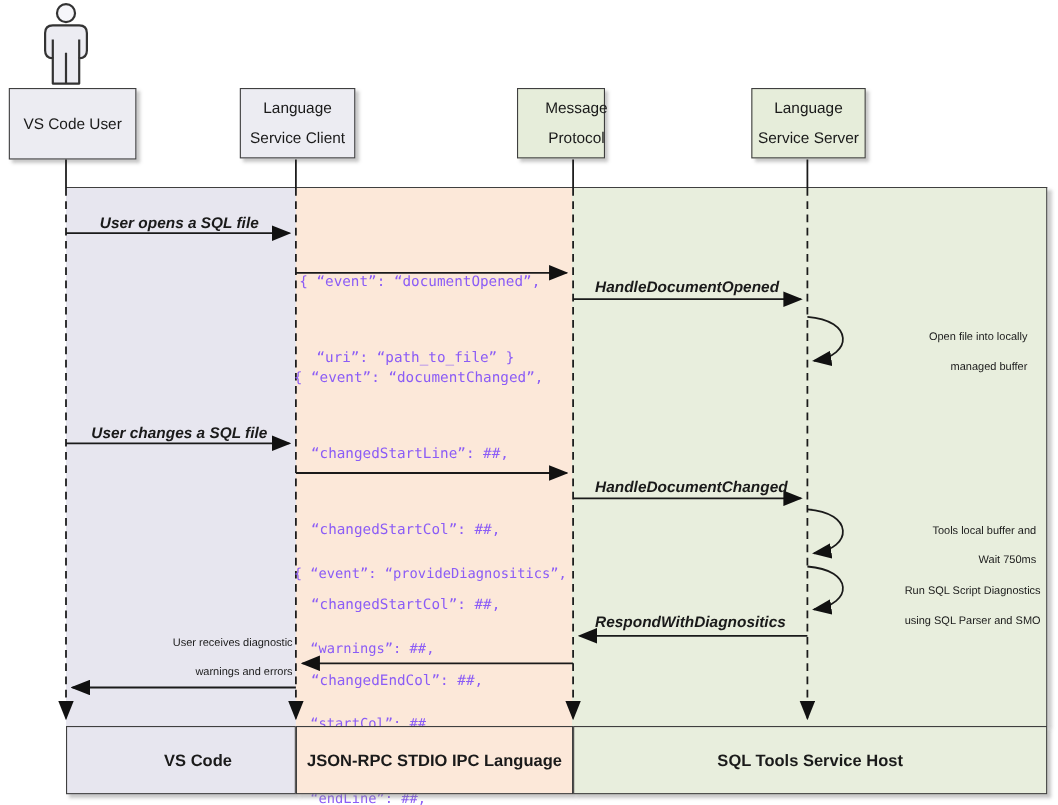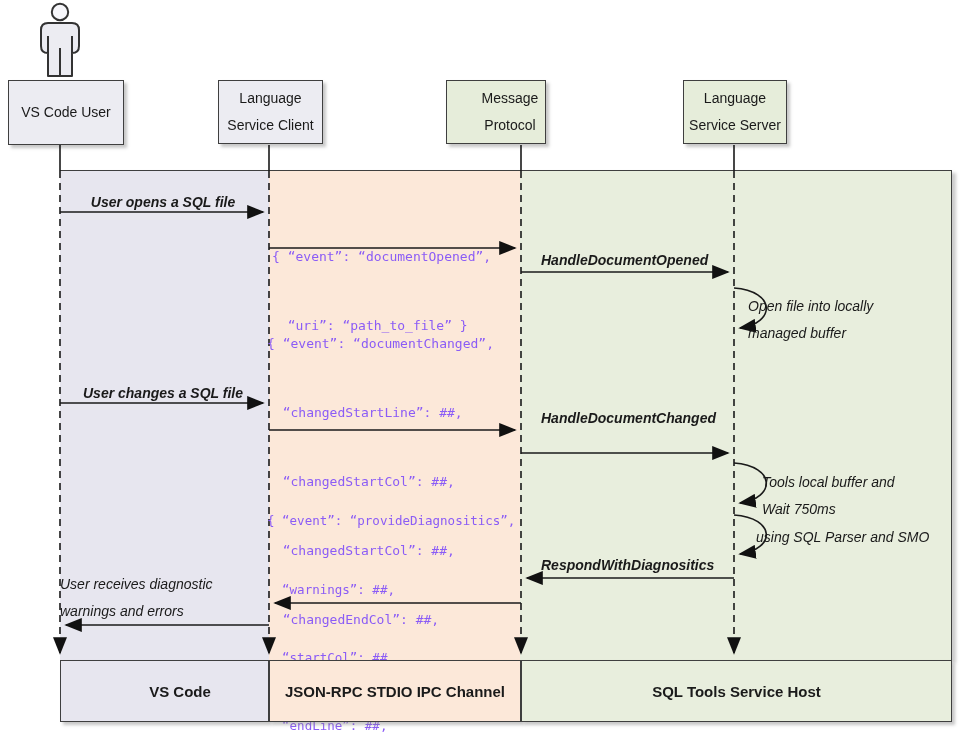--- a/index.html
+++ b/index.html
@@ -17,21 +17,21 @@
   .hbox.green{background:var(--box-green);}
   .laneband{position:absolute;left:60px;top:170px;width:892px;height:490px;display:flex;
             border-top:1.6px solid var(--border);border-right:1.6px solid var(--border);
             box-shadow:4px 3px 3px rgba(130,130,130,.4);box-sizing:border-box;}
   .lane{height:100%;}
   .fbox{position:absolute;top:660px;height:62px;border:1.6px solid var(--border);
         display:flex;align-items:center;justify-content:center;font-size:15px;font-weight:bold;
         box-shadow:3px 3px 3px rgba(130,130,130,.45);box-sizing:border-box;}
   .msg{position:absolute;font-style:italic;font-size:14px;white-space:nowrap;font-weight:bold;}
   .msg.center{text-align:center;white-space:normal;}
-  .loop-note{position:absolute;font-style:italic;font-size:14px;text-align:left;line-height:27px;}
+  .loop-note{position:absolute;font-size:10px;text-align:right;line-height:27px;}
   .jsonblock{position:absolute;font-family:"DejaVu Sans Mono","Liberation Mono",monospace;
              font-size:13px;line-height:23px;white-space:pre;color:#8b5cf6;}
   .jsonblock.small{font-size:12.5px;line-height:22.7px;}
   svg.overlay{position:absolute;left:0;top:0;pointer-events:none;}
 </style>
 </head>
 <body>
 
 <div class="stage">
 
@@ -47,21 +47,21 @@
     <div class="lane" style="width:431px;background:var(--green);"></div>
   </div>
 
   <div class="hbox grey" style="left:8px;top:80px;width:116px;height:65px;">
     <div>VS Code User</div>
   </div>
   <div class="hbox grey" style="left:218px;top:80px;width:105px;height:64px;">
     <div>Language</div>
     <div>Service Client</div>
   </div>
-  <div class="hbox green" style="left:446px;top:80px;width:100px;height:64px;padding-left:28px;">
+  <div class="hbox green" style="left:470px;top:80px;width:80px;height:64px;padding-left:28px;">
     <div>Message</div>
     <div>Protocol</div>
   </div>
   <div class="hbox green" style="left:683px;top:80px;width:104px;height:64px;">
     <div>Language</div>
     <div>Service Server</div>
   </div>
 
   <svg class="overlay" width="962" height="732" viewBox="0 0 962 732">
     <defs>
@@ -95,36 +95,37 @@
 
       <path d="M734 288 C776 291 776 323 740 328" marker-end="url(#arr)"></path>
       <path d="M734 463 C776 466 776 498 740 503" marker-end="url(#arr)"></path>
       <path d="M734 515 C776 518 776 549 740 554" marker-end="url(#arr)"></path>
     </g>
   </svg>
 
   <div class="msg center" style="left:60px;top:194px;width:206px;">User opens a SQL file</div>
   <div class="msg" style="left:541px;top:252px;">HandleDocumentOpened</div>
   <div class="msg center" style="left:60px;top:385px;width:206px;">User changes a SQL file</div>
-  <div class="msg" style="left:541px;top:410px;">HandleDocumentChanged</div>
+  <div class="msg" style="left:541px;top:434px;">HandleDocumentChanged</div>
   <div class="msg" style="left:541px;top:557px;">RespondWithDiagnositics</div>
   <div class="loop-note" style="left:60px;top:571px;width:206px;">
     <div>User receives diagnostic</div>
     <div>warnings and errors</div>
   </div>
 
   <div class="loop-note" style="left:748px;top:293px;width:186px;">
     <div>Open file into locally</div>
     <div>managed buffer</div>
   </div>
   <div class="loop-note" style="left:762px;top:469px;width:180px;">
     <div>Tools local buffer and</div>
     <div>Wait 750ms</div>
   </div>
   <div class="loop-note" style="left:756px;top:524px;width:190px;">
+    <div>Run SQL Script Diagnostics</div>
     <div>using SQL Parser and SMO</div>
   </div>
 
   <div class="jsonblock" style="left:272px;top:199px;">
     <div>{ “event”: “documentOpened”,</div>
     <div>  “uri”: “path_to_file” }</div>
   </div>
   <div class="jsonblock" style="left:267px;top:286px;">
     <div>{ “event”: “documentChanged”,</div>
     <div>  “changedStartLine”: ##,</div>
@@ -139,19 +140,19 @@
     <div>  “startCol”: ##,</div>
     <div>  “endLine”: ##,</div>
     
     
   </div>
 
   <div class="fbox" style="left:60px;width:209px;background:var(--lavender);padding-left:31px;">
     <span>VS Code</span>
   </div>
   <div class="fbox" style="left:269px;width:252px;background:var(--peach);">
-    <span>JSON-RPC STDIO IPC Channel</span>
+    <span>JSON-RPC STDIO IPC Language</span>
   </div>
   <div class="fbox" style="left:521px;width:431px;background:var(--green);">
     <span>SQL Tools Service Host</span>
   </div>
 
 </div>
 
 </body></html>

